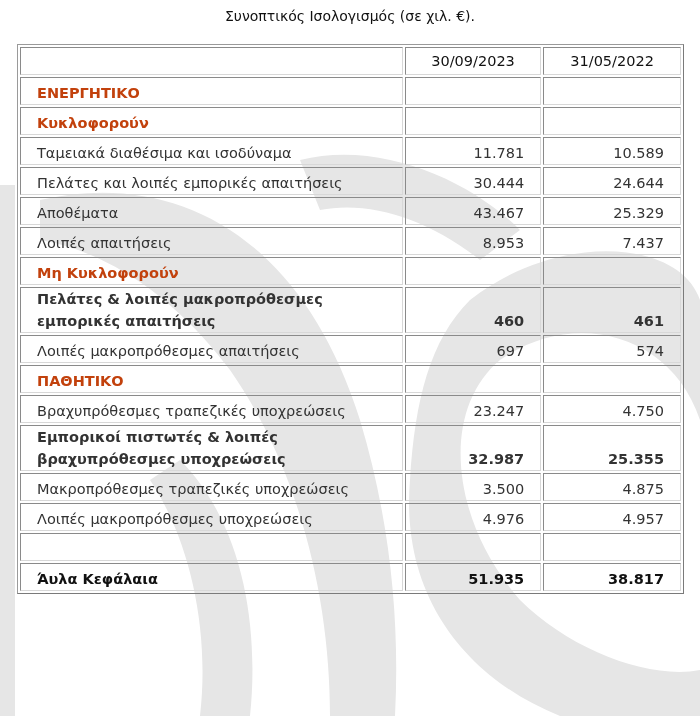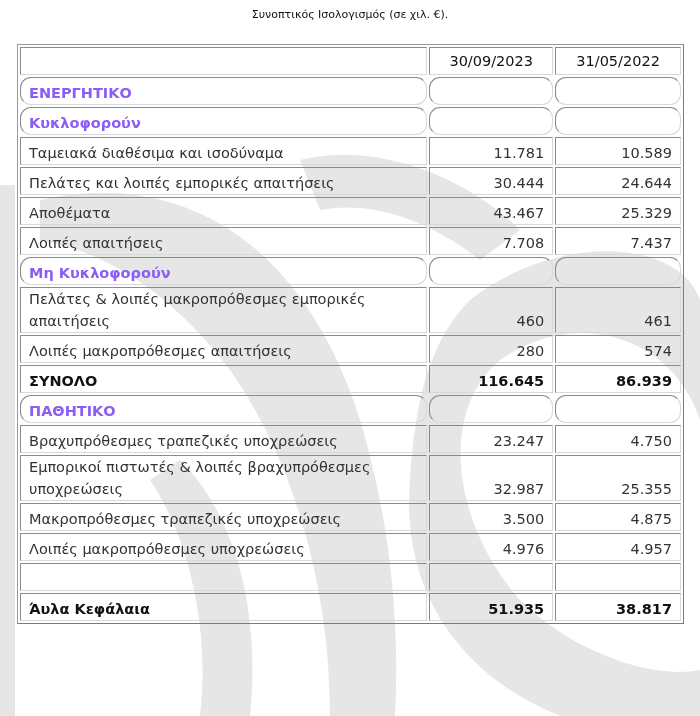--- a/index.html
+++ b/index.html
@@ -5,43 +5,43 @@
   html, body { margin: 0; padding: 0; }
   body {
     width: 700px; height: 716px; position: relative; overflow: hidden;
     background: #ffffff;
     font-family: "DejaVu Sans", "Liberation Sans", sans-serif;
     color: #222;
   }
   .watermark { position: absolute; left: 0; top: 0; width: 700px; height: 716px; z-index: 0; }
   .title {
     position: absolute; left: 0; top: 8px; width: 700px; text-align: center;
-    font-size: 11px; color: #111; z-index: 2;
+    font-size: 14px; color: #111; z-index: 2;
   }
   table.bs {
     position: absolute; left: 17px; top: 44px; width: 667px; z-index: 2;
     border-collapse: separate; border-spacing: 2px;
     border: 1px solid #9a9a9a; border-right-color: #7a7a7a; border-bottom-color: #7a7a7a;
     background: transparent;
     font-size: 14.5px;
   }
   table.bs td {
     border: 1px solid #a8a8a8; border-right-color: #d8d8d8; border-bottom-color: #d8d8d8;
     border-left-color: #8a8a8a; border-top-color: #8a8a8a;
-    padding: 0 8px; height: 26px; vertical-align: bottom; line-height: 22px;
+    padding: 0 16px; height: 26px; vertical-align: bottom; line-height: 22px;
     background: rgba(255,255,255,0.0);
     color: #333;
   }
   table.bs td.label { width: 413px; }
   table.bs td.val { width: 108px; text-align: right; }
   table.bs td.val2 { width: 110px; text-align: right; }
   table.bs tr.hdr td { text-align: center; color: #111; vertical-align: middle; }
-  table.bs tr.two td { height: 44px; }
+  table.bs tr.two td { height: 44px; font-weight: bold; }
   table.bs tr.bold td { font-weight: bold; color: #111; }
-  table.bs tr.section td { font-weight: bold; color: #8b5cf6; border-radius: 11px; }
+  table.bs tr.section td { font-weight: bold; color: #c2410c; }
 </style>
 </head>
 <body>
 
 <svg class="watermark" viewBox="0 0 700 716" xmlns="http://www.w3.org/2000/svg">
 
   <rect x="0" y="185" width="15" height="531" fill="#e6e6e6"></rect>
 
   <path d="M40 200 C 170 170, 300 230, 360 420 C 390 520, 400 620, 395 716 L 330 716 C 330 600, 300 470, 230 370 C 170 290, 100 250, 40 240 Z" fill="#e6e6e6"></path>
 
@@ -81,42 +81,37 @@
       <td class="val">30.444</td>
       <td class="val2">24.644</td>
     </tr>
     <tr>
       <td class="label">Αποθέματα</td>
       <td class="val">43.467</td>
       <td class="val2">25.329</td>
     </tr>
     <tr>
       <td class="label">Λοιπές απαιτήσεις</td>
-      <td class="val">7.708</td>
+      <td class="val">8.953</td>
       <td class="val2">7.437</td>
     </tr>
     <tr class="section">
       <td class="label">Μη Κυκλοφορούν</td>
       <td class="val"></td>
       <td class="val2"></td>
     </tr>
     <tr class="two">
       <td class="label">Πελάτες &amp; λοιπές μακροπρόθεσμες εμπορικές απαιτήσεις</td>
       <td class="val">460</td>
       <td class="val2">461</td>
     </tr>
     <tr>
       <td class="label">Λοιπές μακροπρόθεσμες απαιτήσεις</td>
-      <td class="val">280</td>
+      <td class="val">697</td>
       <td class="val2">574</td>
-    </tr>
-    <tr class="bold">
-      <td class="label">ΣΥΝΟΛΟ</td>
-      <td class="val">116.645</td>
-      <td class="val2">86.939</td>
     </tr>
     <tr class="section">
       <td class="label">ΠΑΘΗΤΙΚΟ</td>
       <td class="val"></td>
       <td class="val2"></td>
     </tr>
     <tr>
       <td class="label">Βραχυπρόθεσμες τραπεζικές υποχρεώσεις</td>
       <td class="val">23.247</td>
       <td class="val2">4.750</td>

